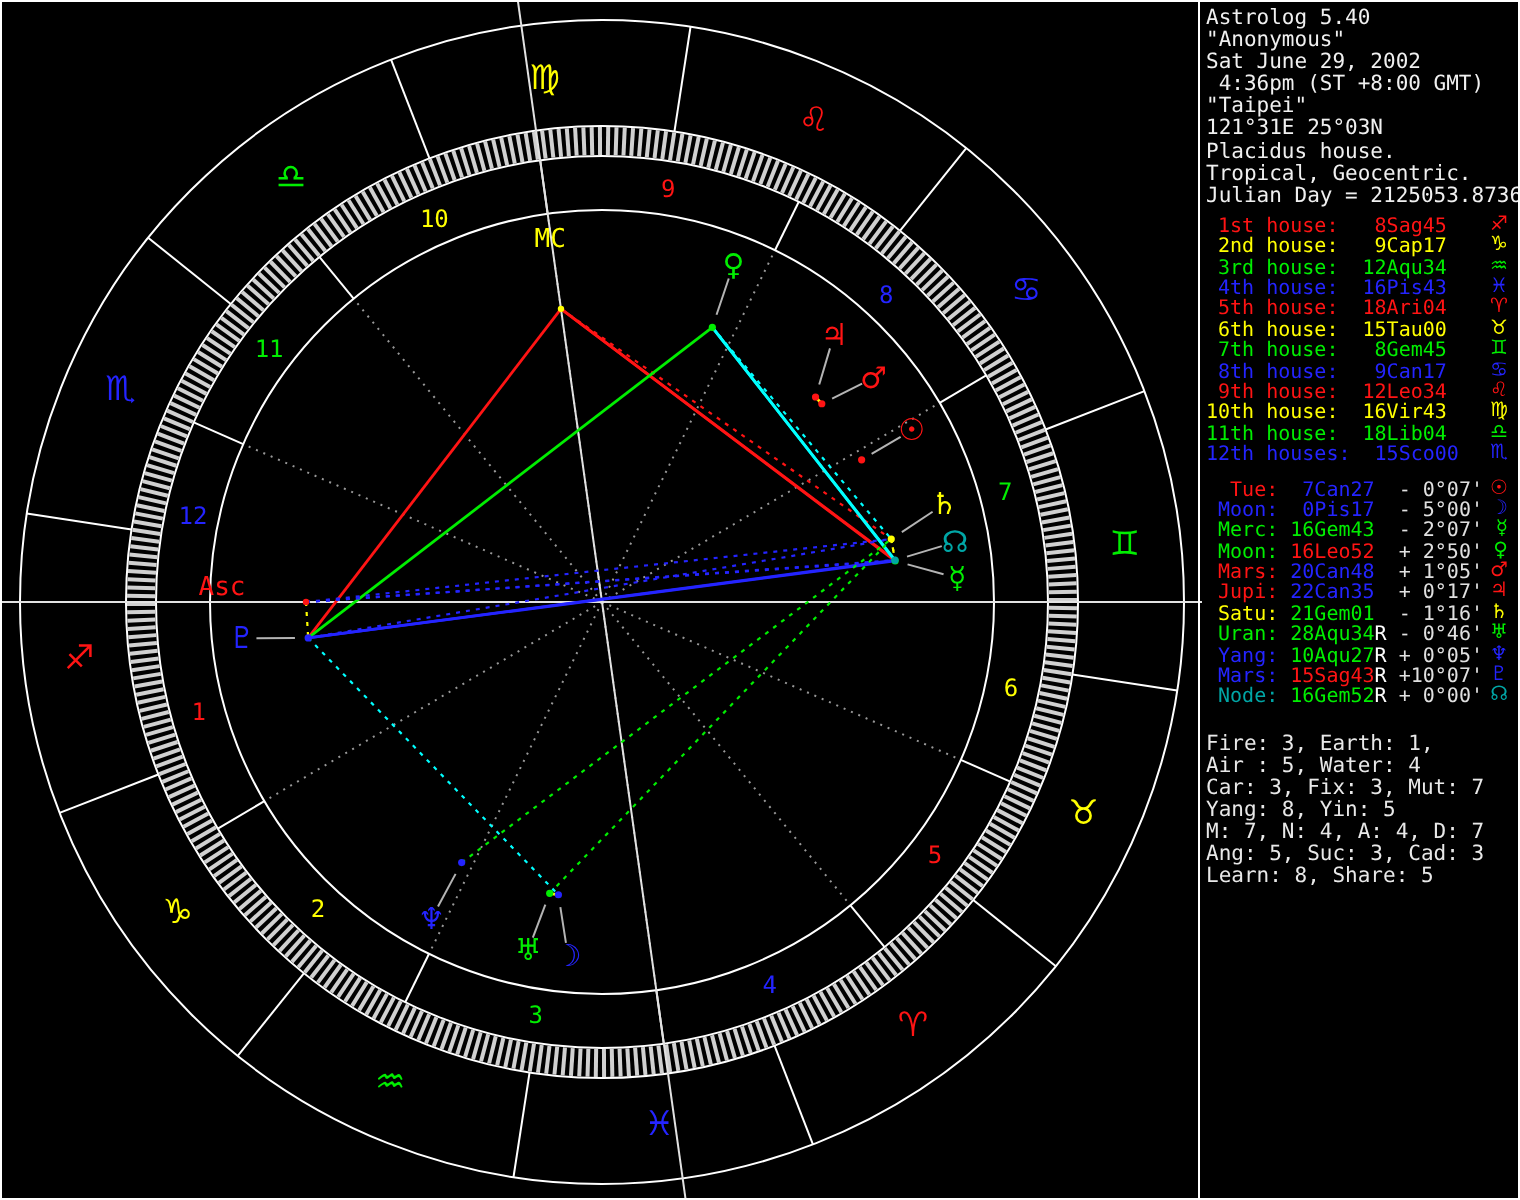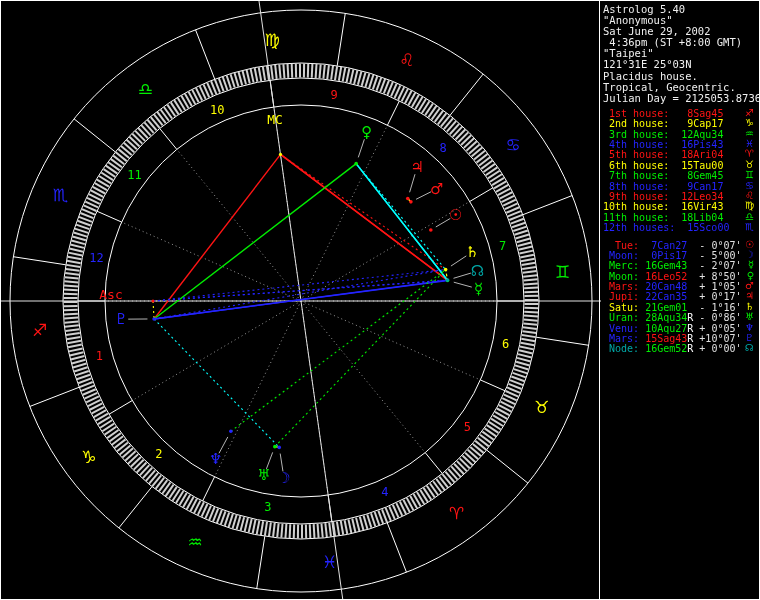--- a/index.html
+++ b/index.html
@@ -552,24 +552,33 @@
         <div class="prow"><span style="color: rgb(255, 20, 20);"> 9th house:  12Leo34</span><span class="g" style="color: rgb(255, 20, 20);">♌</span></div>
         <div class="prow"><span style="color: rgb(255, 255, 0);">10th house:  16Vir43</span><span class="g" style="color: rgb(255, 255, 0);">♍</span></div>
         <div class="prow"><span style="color: rgb(0, 238, 0);">11th house:  18Lib04</span><span class="g" style="color: rgb(0, 238, 0);">♎</span></div>
         <div class="prow"><span style="color: rgb(36, 36, 255);">12th houses:  15Sco00</span><span class="g" style="color: rgb(36, 36, 255);">♏</span></div>
       </div>
     <div class="gap2"></div>
     <div id="planets" class="pblock">
         <div class="prow"><span style="color: rgb(255, 20, 20);">  Tue:</span><span style="color: rgb(36, 36, 255);">  7Can27</span><span style="color: rgb(255, 255, 255);"> </span><span style="color: rgb(224, 224, 224);"> - 0°07'</span><span class="g" style="color: rgb(255, 20, 20);">☉</span></div>
         <div class="prow"><span style="color: rgb(36, 36, 255);"> Moon:</span><span style="color: rgb(36, 36, 255);">  0Pis17</span><span style="color: rgb(255, 255, 255);"> </span><span style="color: rgb(224, 224, 224);"> - 5°00'</span><span class="g" style="color: rgb(36, 36, 255);">☽</span></div>
         <div class="prow"><span style="color: rgb(0, 238, 0);"> Merc:</span><span style="color: rgb(0, 238, 0);"> 16Gem43</span><span style="color: rgb(255, 255, 255);"> </span><span style="color: rgb(224, 224, 224);"> - 2°07'</span><span class="g" style="color: rgb(0, 238, 0);">☿</span></div>
-        <div class="prow"><span style="color: rgb(0, 238, 0);"> Moon:</span><span style="color: rgb(255, 20, 20);"> 16Leo52</span><span style="color: rgb(255, 255, 255);"> </span><span style="color: rgb(224, 224, 224);"> + 8°50'</span><span class="g" style="color: rgb(0, 238, 0);">♀</span></div>
+        <div class="prow"><span style="color: rgb(0, 238, 0);"> Moon:</span><span style="color: rgb(255, 20, 20);"> 16Leo52</span><span style="color: rgb(255, 255, 255);"> </span><span style="color: rgb(224, 224, 224);"> + 2°50'</span><span class="g" style="color: rgb(0, 238, 0);">♀</span></div>
         <div class="prow"><span style="color: rgb(255, 20, 20);"> Mars:</span><span style="color: rgb(36, 36, 255);"> 20Can48</span><span style="color: rgb(255, 255, 255);"> </span><span style="color: rgb(224, 224, 224);"> + 1°05'</span><span class="g" style="color: rgb(255, 20, 20);">♂</span></div>
         <div class="prow"><span style="color: rgb(255, 20, 20);"> Jupi:</span><span style="color: rgb(36, 36, 255);"> 22Can35</span><span style="color: rgb(255, 255, 255);"> </span><span style="color: rgb(224, 224, 224);"> + 0°17'</span><span class="g" style="color: rgb(255, 20, 20);">♃</span></div>
         <div class="prow"><span style="color: rgb(255, 255, 0);"> Satu:</span><span style="color: rgb(0, 238, 0);"> 21Gem01</span><span style="color: rgb(255, 255, 255);"> </span><span style="color: rgb(224, 224, 224);"> - 1°16'</span><span class="g" style="color: rgb(255, 255, 0);">♄</span></div>
-        <div class="prow"><span style="color: rgb(0, 238, 0);"> Uran:</span><span style="color: rgb(0, 238, 0);"> 28Aqu34</span><span style="color: rgb(255, 255, 255);">R</span><span style="color: rgb(224, 224, 224);"> - 0°86'</span><span class="g" style="color: rgb(0, 238, 0);">♅</span></div>
-        <div class="prow"><span style="color: rgb(36, 36, 255);"> Venu:</span><span style="color: rgb(0, 238, 0);"> 10Aqu27</span><span style="color: rgb(255, 255, 255);">R</span><span style="color: rgb(224, 224, 224);"> + 0°05'</span><span class="g" style="color: rgb(36, 36, 255);">♆</span></div>
+        <div class="prow"><span style="color: rgb(0, 238, 0);"> Uran:</span><span style="color: rgb(0, 238, 0);"> 28Aqu34</span><span style="color: rgb(255, 255, 255);">R</span><span style="color: rgb(224, 224, 224);"> - 0°46'</span><span class="g" style="color: rgb(0, 238, 0);">♅</span></div>
+        <div class="prow"><span style="color: rgb(36, 36, 255);"> Yang:</span><span style="color: rgb(0, 238, 0);"> 10Aqu27</span><span style="color: rgb(255, 255, 255);">R</span><span style="color: rgb(224, 224, 224);"> + 0°05'</span><span class="g" style="color: rgb(36, 36, 255);">♆</span></div>
         <div class="prow"><span style="color: rgb(36, 36, 255);"> Mars:</span><span style="color: rgb(255, 20, 20);"> 15Sag43</span><span style="color: rgb(255, 255, 255);">R</span><span style="color: rgb(224, 224, 224);"> +10°07'</span><span class="g" style="color: rgb(36, 36, 255);">♇</span></div>
         <div class="prow"><span style="color: rgb(0, 166, 166);"> Node:</span><span style="color: rgb(0, 238, 0);"> 16Gem52</span><span style="color: rgb(255, 255, 255);">R</span><span style="color: rgb(224, 224, 224);"> + 0°00'</span><span class="g" style="color: rgb(0, 166, 166);">☊</span></div>
       </div>
     <div class="gap3"></div>
+    <div id="stats" class="pblock">
+        <div class="stats-line">Fire: 3, Earth: 1,</div>
+        <div class="stats-line">Air : 5, Water: 4</div>
+        <div class="stats-line">Car: 3, Fix: 3, Mut: 7</div>
+        <div class="stats-line">Yang: 8, Yin: 5</div>
+        <div class="stats-line">M: 7, N: 4, A: 4, D: 7</div>
+        <div class="stats-line">Ang: 5, Suc: 3, Cad: 3</div>
+        <div class="stats-line">Learn: 8, Share: 5</div>
+      </div>
   </div>
 </div>
 
 </body></html>

